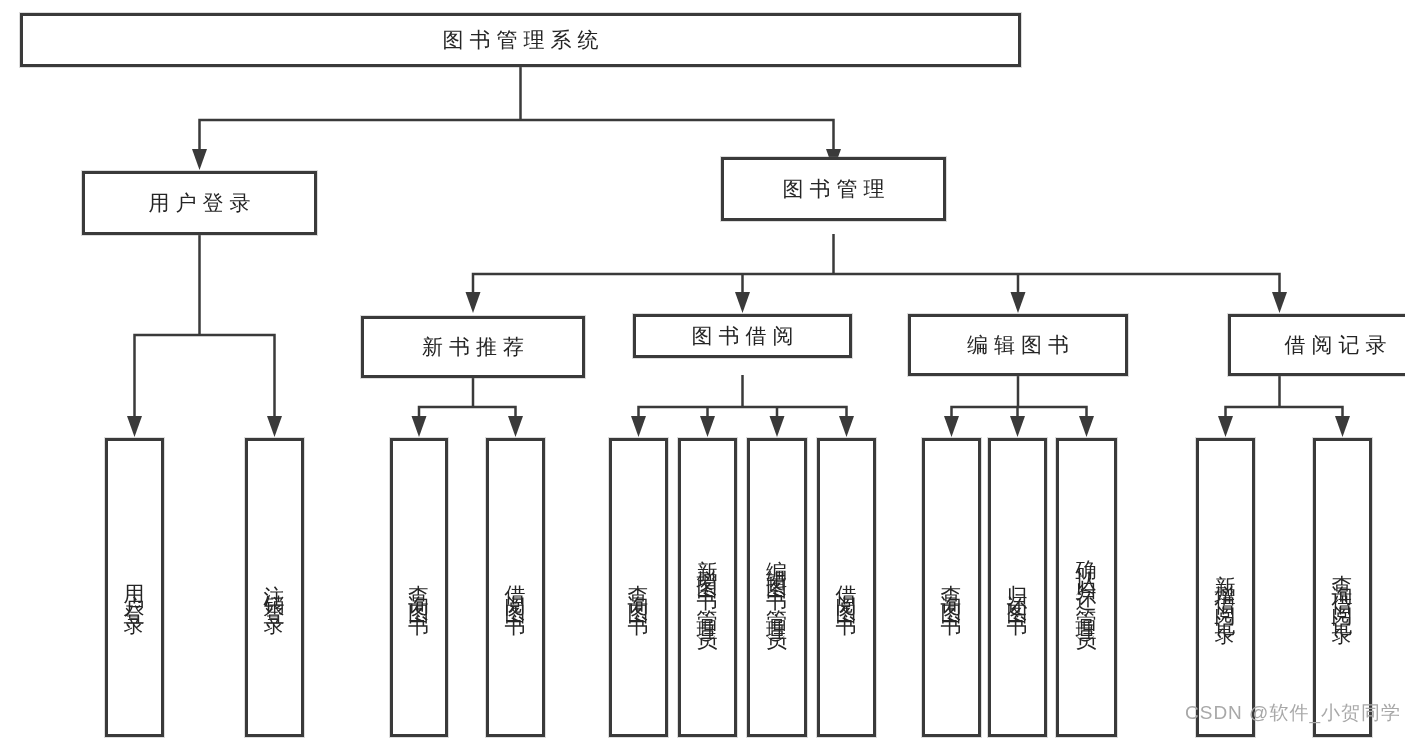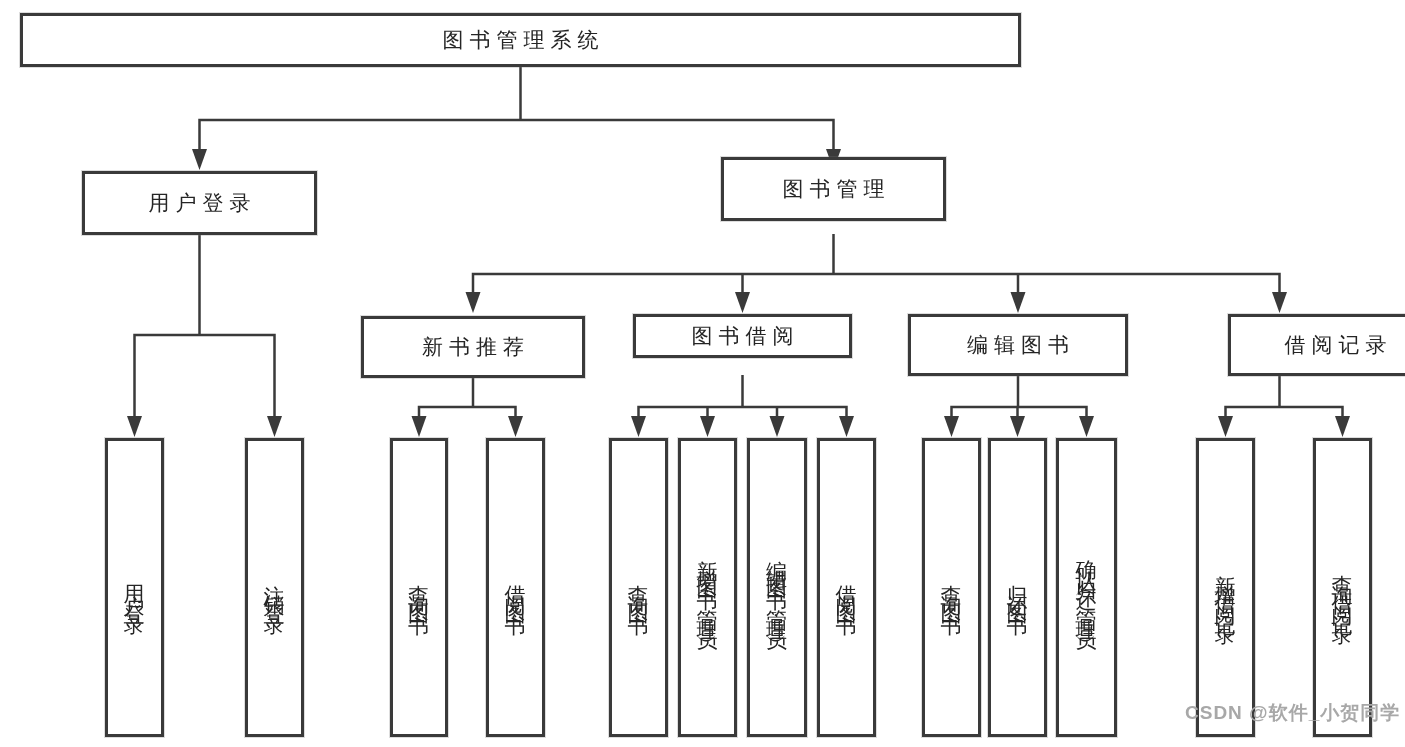--- a/index.html
+++ b/index.html
@@ -37,21 +37,20 @@
     line-height:1;
     white-space:nowrap;
   }
   .watermark{
     position:absolute;
     left:1185px;top:700px;
     font-size:19px;
     letter-spacing:1px;
     color:#a8a8a8;
     white-space:nowrap;
-    font-weight:bold;
   }
 </style>
 </head>
 <body>
 
 <div id="stage">
 
   <svg id="connectors" viewBox="0 0 1405 747" xmlns="http://www.w3.org/2000/svg">
     <g stroke="#3a3a3a" stroke-width="2.5" fill="none">
 

